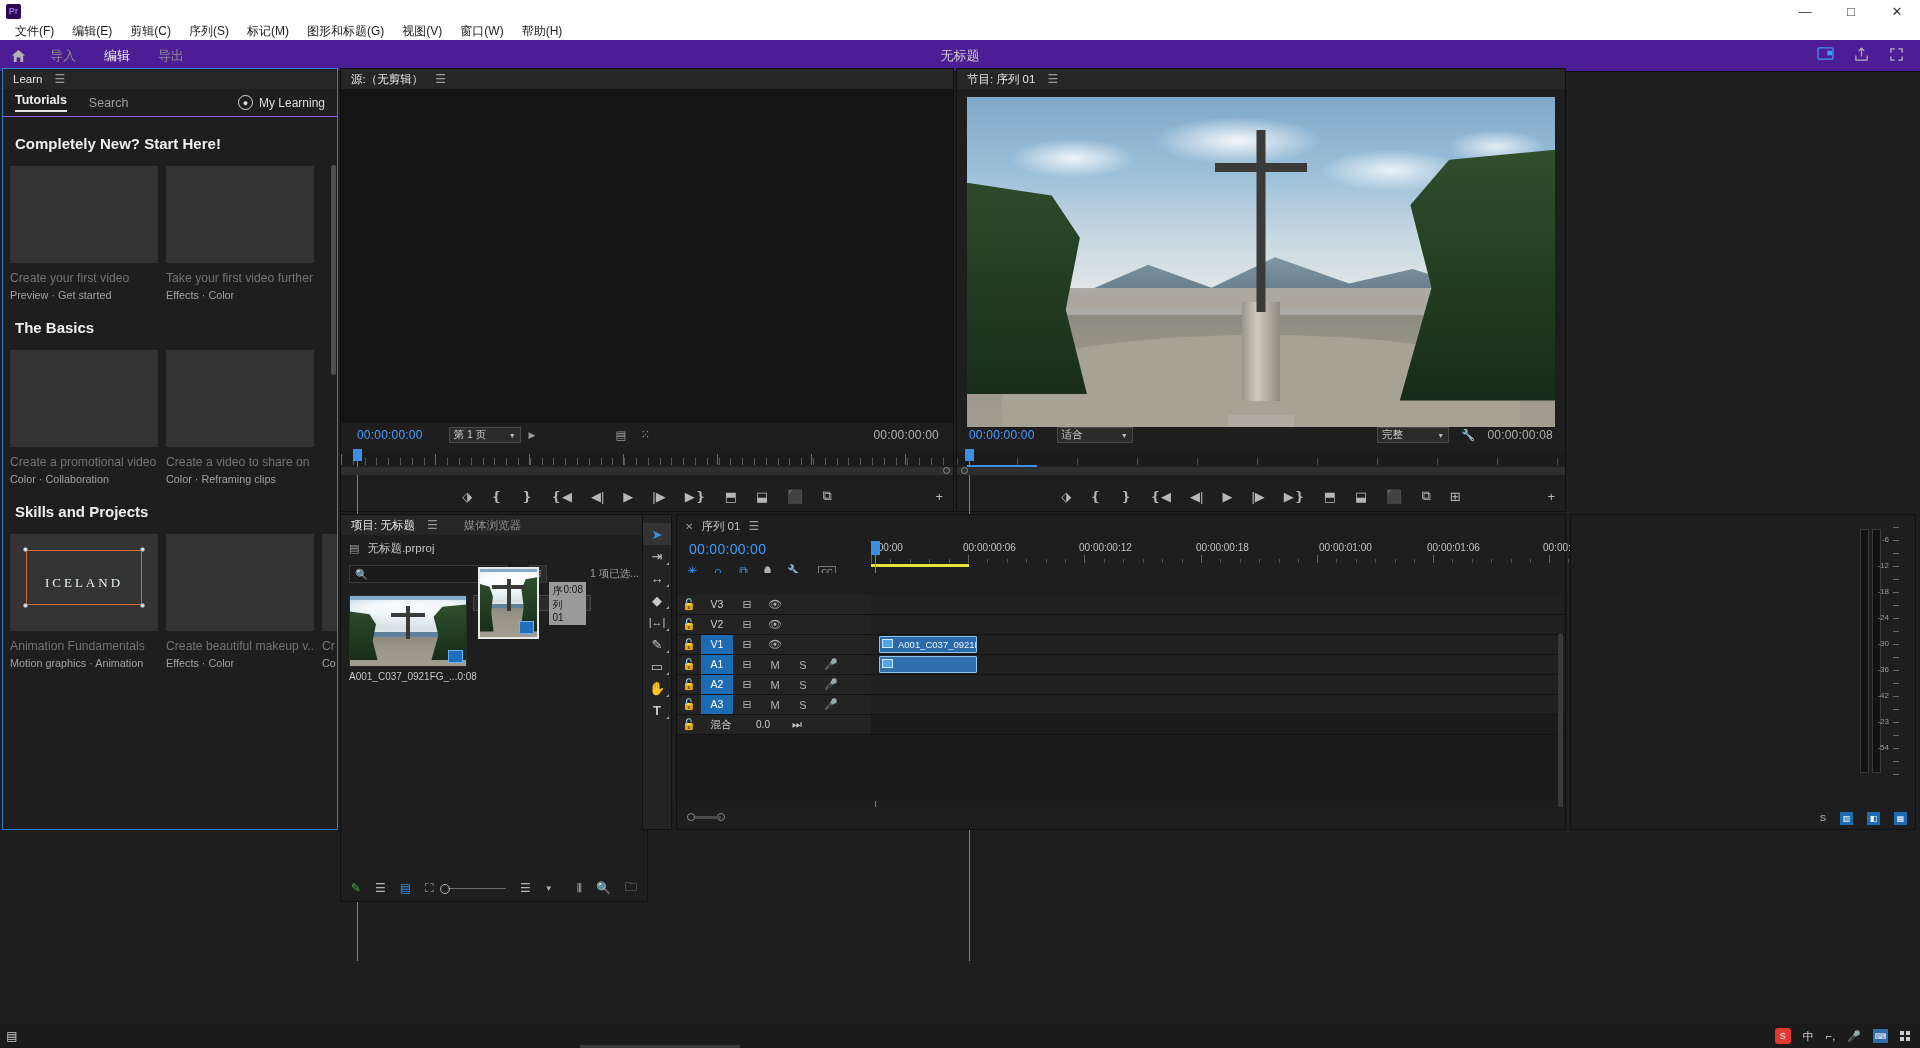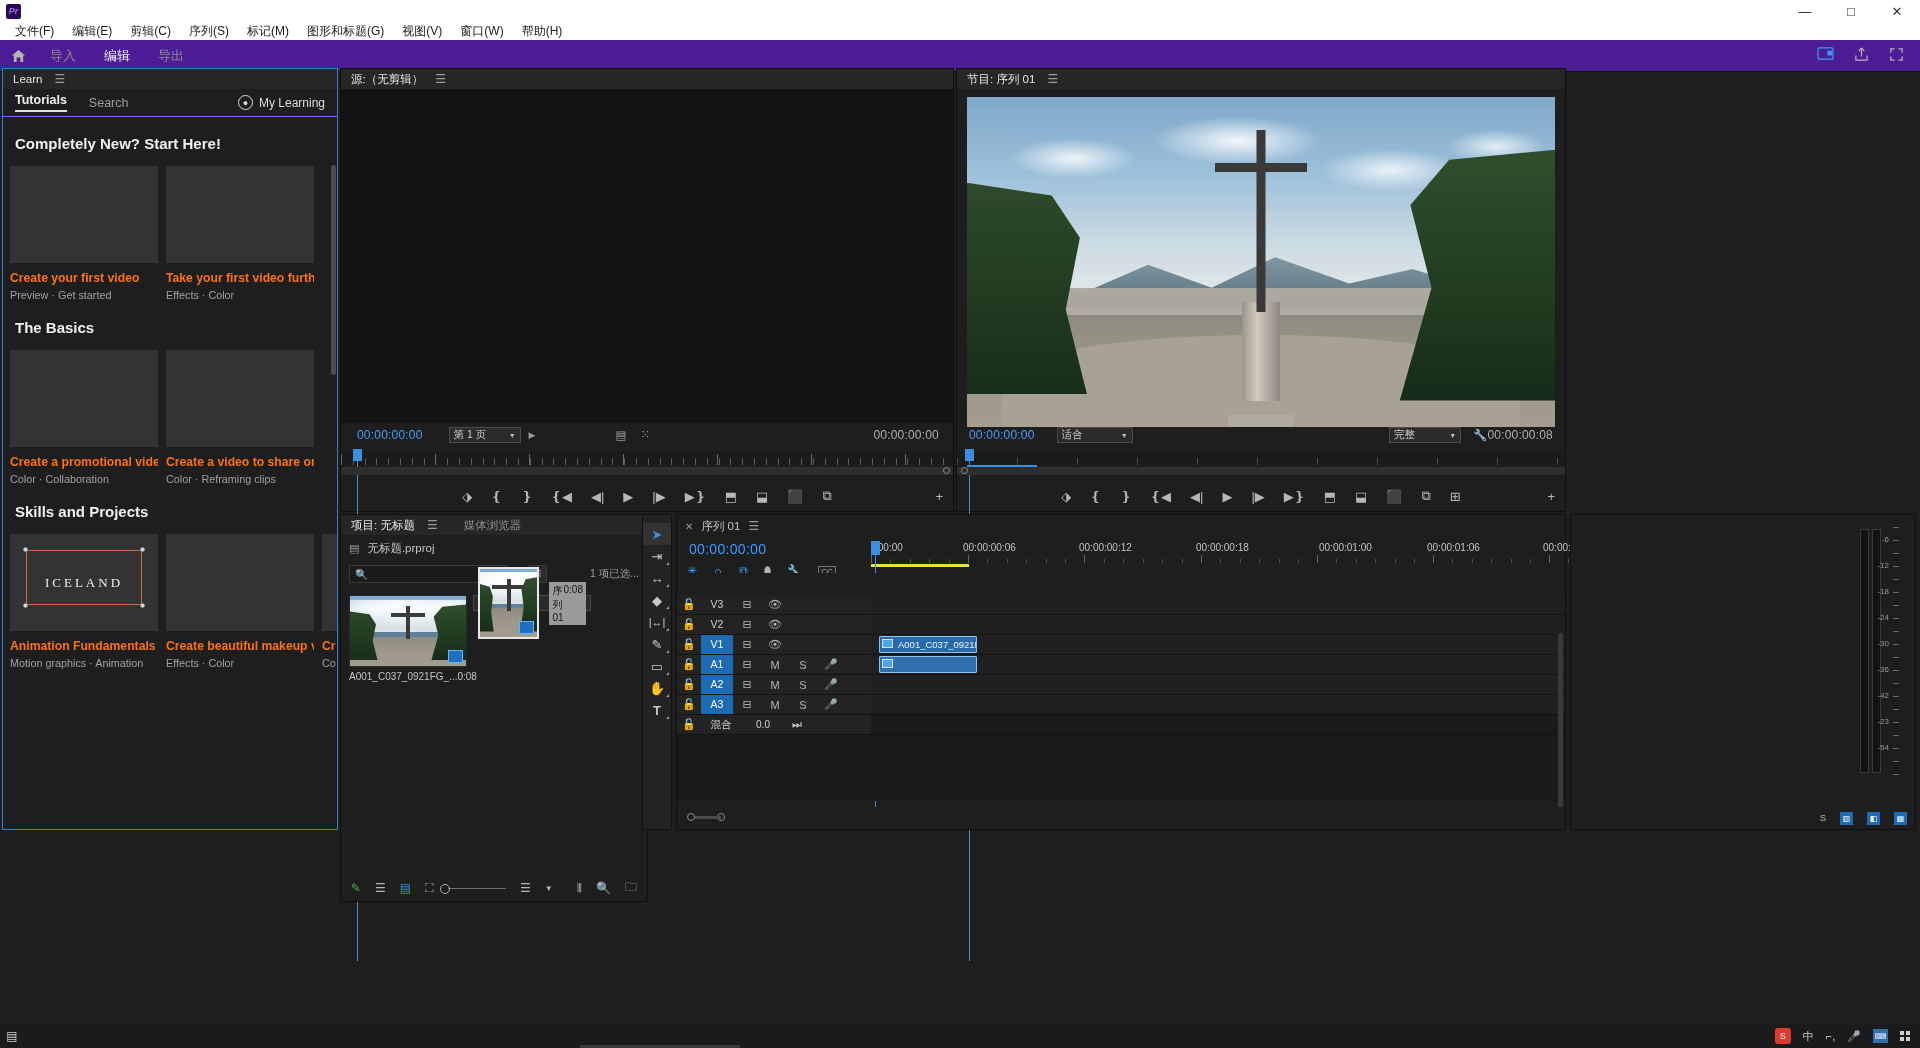--- a/index.html
+++ b/index.html
@@ -1,21 +1,21 @@
 <!DOCTYPE html>
 <html><head>
 <meta charset="utf-8">
 <style>
   * { box-sizing: border-box; margin:0; padding:0; }
   html,body { width:1920px; height:1048px; overflow:hidden; background:#1e1e1e;
     font-family:"Liberation Sans","DejaVu Sans",sans-serif; color:#d2d2d2; }
   .app { position:relative; width:1920px; height:1048px; background:#1e1e1e; }
 
   
-  .titlebar { height:22px; background:#ffffff; display:flex; align-items:center; padding-left:6px; color:#1a1a1a; font-size:12.5px;font-style:italic; }
+  .titlebar { height:22px; background:#ffffff; display:flex; align-items:center; padding-left:6px; color:#1a1a1a; font-size:12.5px; }
   .pr-logo { width:15px; height:15px; background:#2a0a52; color:#9a6ff0; font-size:9px; font-weight:bold;
     display:flex; align-items:center; justify-content:center; margin-right:6px; border-radius:2px;}
   .win-btns { margin-left:auto; display:flex; height:22px; }
   .win-btns div { width:46px; height:22px; display:flex; align-items:center; justify-content:center; font-size:13px; color:#333; }
 
   
   .menubar { height:18px; background:#ffffff; display:flex; align-items:center; padding-left:6px; color:#1a1a1a; font-size:12px; }
   .menubar span { padding:0 9px; white-space:nowrap; }
 
   
@@ -38,21 +38,21 @@
   #learn { left:2px; top:68px; width:336px; height:762px; border:1px solid #2d7fd4; background:#1e1e1e; }
   .learn-sub { height:28px; background:#1e1e1e; display:flex; align-items:center; padding:0 12px; gap:22px; font-size:12.5px; color:#9e9e9e; border-bottom:1px solid #8b5cf6;}
   .learn-sub .s.active { color:#efefef; font-weight:bold; border-bottom:2px solid #e3e3e3; padding-bottom:3px; }
   .mylearn { margin-left:auto; display:flex; align-items:center; gap:6px; color:#ddd; font-size:12px; }
   .avatar-c { width:15px; height:15px; border:1.5px solid #ddd; border-radius:50%; display:flex; align-items:center; justify-content:center; font-size:9px;}
   .learn-body { height:712px; overflow:hidden; padding:0 0 0 0; position:relative;}
   .sec-title { font-size:15px; font-weight:bold; color:#efefef; padding:18px 0 14px 12px; }
   .cards { display:flex; gap:8px; padding-left:7px; }
   .card { width:148px; }
   .card .thumb { width:148px; height:97px; background:#333; }
-  .card .ct { font-size:12.2px; font-weight:bold; color:#f97316; margin-top:8px; line-height:14px; white-space:nowrap; overflow:hidden;}
+  .card .ct { font-size:12.2px; font-weight:normal; color:#737373; margin-top:8px; line-height:14px; white-space:nowrap; overflow:hidden;}
   .card .cs { font-size:10.8px; color:#a0a0a0; margin-top:4px; white-space:nowrap; overflow:hidden;}
   .card.third { width:40px; overflow:hidden; }
   .card.third .thumb { width:148px; }
 
   
   .t1 { background:linear-gradient(130deg,#6d7f95 0%,#b9a89c 35%,#e8dcd6 55%,#3f4c63 100%); }
   .t2 { background:linear-gradient(110deg,#cfcfcf 0%,#f3f3f3 30%,#9aa4a8 55%,#d4c0bb 75%,#7a2b2b 100%); }
   .t3 { background:linear-gradient(150deg,#ffb300 0%,#ffd24d 40%,#fff4cf 60%,#f5c33b 100%); }
   .t4 { background:linear-gradient(120deg,#2e3a42 0%,#6b7d86 25%,#c8c0b4 55%,#3b4750 100%); }
   .t5 { background:linear-gradient(160deg,#bcd6ea 0%,#8fb9d8 35%,#4a7f4f 70%,#2f5c38 100%); }
@@ -214,20 +214,21 @@
 
   <div class="wsbar">
     <div class="home-ico">
       <svg width="15" height="14" viewBox="0 0 16 15">
           <path d="M8 1 L15 7 H13 V14 H10 V9 H6 V14 H3 V7 H1 Z" fill="#b4b4b4"></path>
         </svg>
     </div>
     <div class="wstab">导入</div>
     <div class="wstab active">编辑</div>
     <div class="wstab">导出</div>
+    <div class="ws-title">无标题</div>
     <div class="ws-right">
       <span>
         <svg width="17" height="14" viewBox="0 0 18 15">
             <rect x="1" y="1" width="16" height="12" rx="1" fill="none" stroke="#3a9bff" stroke-width="1.3"></rect>
             <rect x="11" y="4" width="5" height="5" fill="#3a9bff"></rect>
           </svg>
       </span>
       <span>
         <svg width="15" height="15" viewBox="0 0 16 16">
             <path d="M8 1 L8 10 M8 1 L5 4.5 M8 1 L11 4.5" stroke="#b4b4b4" stroke-width="1.3" fill="none"></path>
@@ -385,21 +386,21 @@
       <span class="tc" style="margin-left:12px">00:00:00:00</span>
       <span class="sel" style="margin-left:22px;width:76px;justify-content:space-between">
         <span>适合</span>
         <span class="car">▼</span>
       </span>
       <span class="sel" style="margin-left:auto;width:72px;justify-content:space-between">
         <span>完整</span>
         <span class="car">▼</span>
       </span>
       <span style="margin-left:12px;color:#b2b2b2">🔧</span>
-      <span class="tc dim" style="margin-right:12px">00:00:00:08</span>
+      <span class="tc dim" style="margin-left:12px;margin-right:12px">00:00:00:08</span>
     </div>
 
     <div class="ruler" style="bottom:46px;">
       <div class="tickrow" style="background-image:repeating-linear-gradient(to right,#4a4a4a 0 1px,transparent 1px 60px)"></div>
       <div class="playhead" style="left:8px;top:-2px;"></div>
       <div style="position:absolute;left:10px;bottom:-3px;width:70px;height:3px;background:#3a8fe0"></div>
     </div>
     <div class="scrub" style="bottom:36px;">
       <div class="knob" style="left:4px;right:auto"></div>
     </div>

